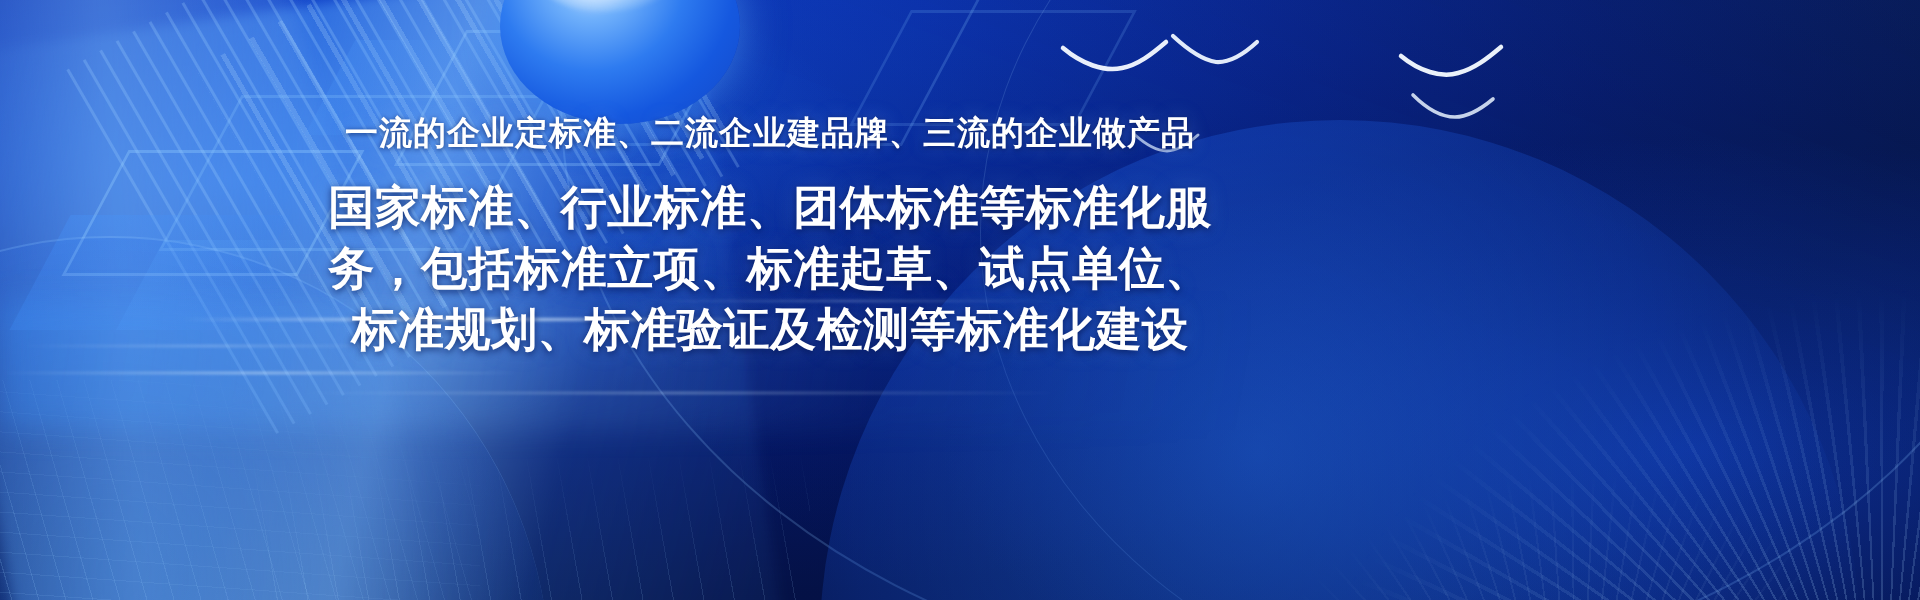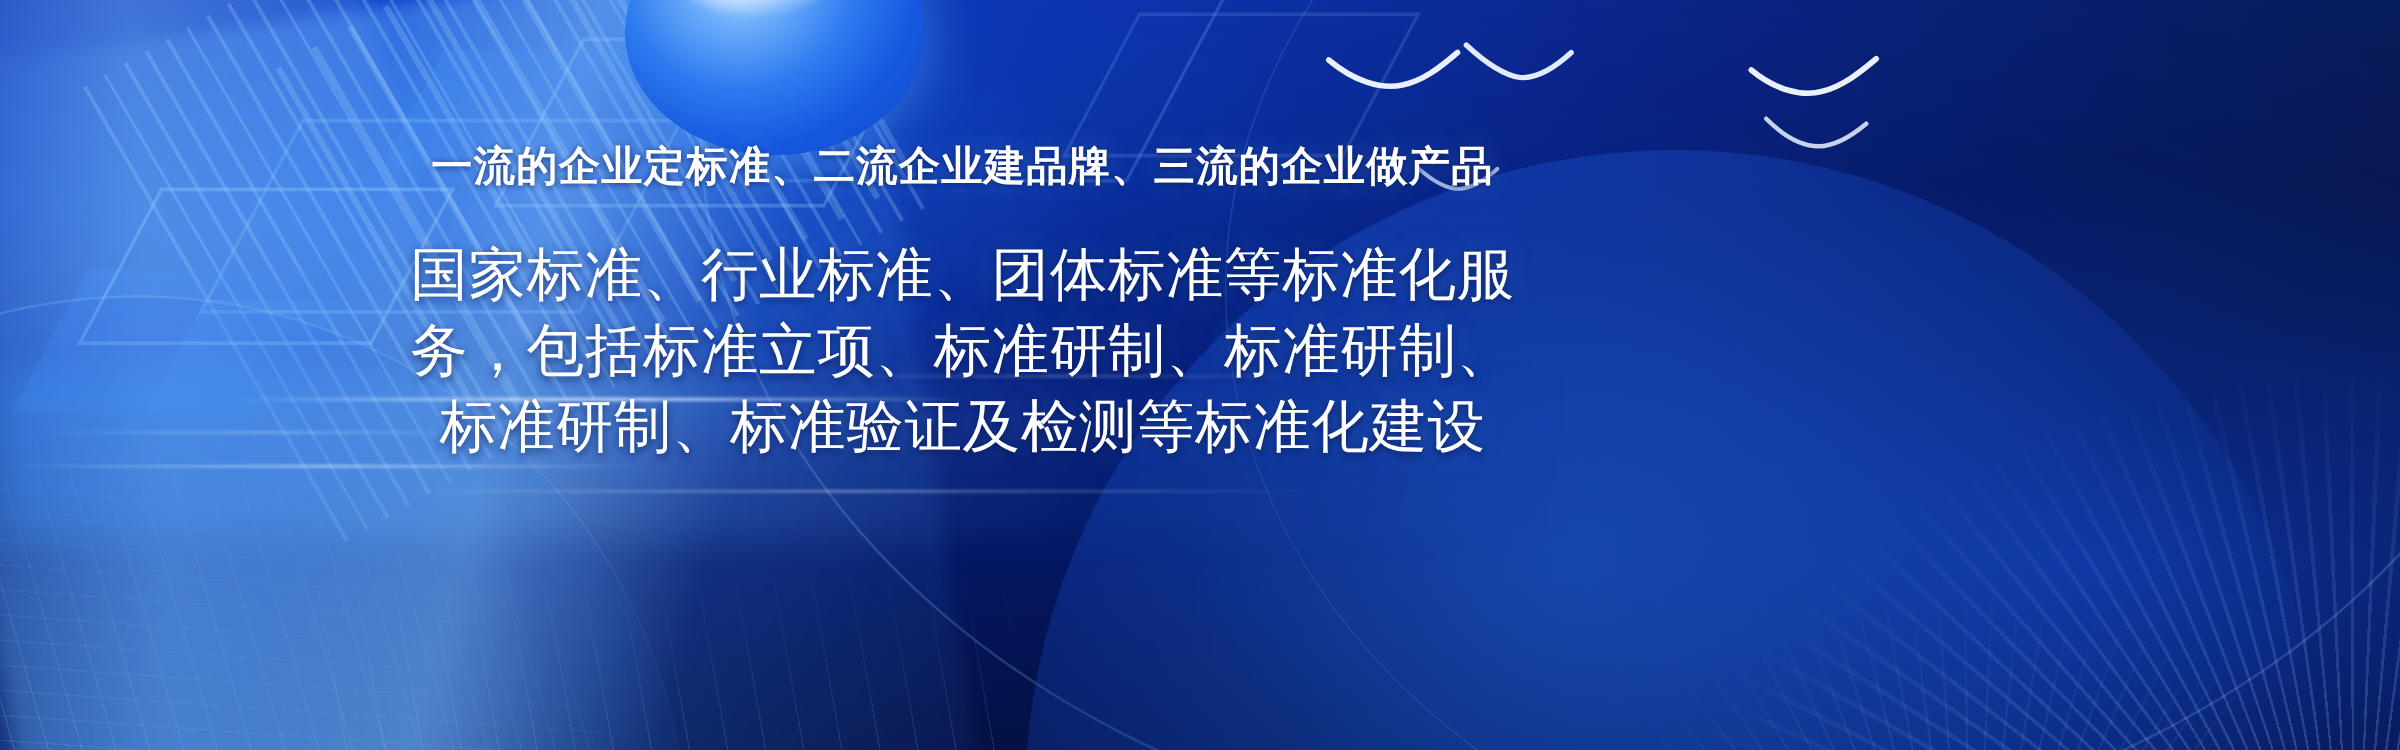--- a/index.html
+++ b/index.html
@@ -230,25 +230,25 @@
     color: #ffffff;
     font-size: 33px;
     font-weight: 700;
     letter-spacing: 1px;
     line-height: 1.25;
     text-align: center;
     white-space: nowrap;
     text-shadow: 0 1px 5px rgba(0,20,80,0.75), 0 0 18px rgba(120,180,255,0.35);
   }
   .subhead {
-    margin-top: 36px;
+    margin-top: 24px;
     width: 1020px;
     color: #ffffff;
     font-size: 46px;
-    font-weight: 400;
+    font-weight: 700;
     line-height: 1.32;
     text-align: justify;
     text-align-last: center;
     letter-spacing: 0.5px;
     text-shadow: 0 2px 7px rgba(0,18,78,0.78), 0 0 22px rgba(120,180,255,0.28);
   }
   .subhead .ln { display: block; white-space: nowrap; }
   .subhead .ln.last { text-align: center; }
 </style>
 </head>
@@ -319,18 +319,18 @@
       <path d="M2 4 C13 14, 25 21, 35 21 C46 21, 57 13, 66 5" stroke="#dcecff" stroke-width="3" stroke-linecap="round" fill="none" opacity="0.72"></path>
     </svg>
   </div>
 
   <div class="content">
 
     <div class="headline">一流的企业定标准、二流企业建品牌、三流的企业做产品</div>
 
     <div class="subhead">
       <span class="ln">国家标准、行业标准、团体标准等标准化服</span>
-      <span class="ln">务，包括标准立项、标准研制、标准研制、</span>
-      <span class="ln last">标准研制、标准验证及检测等标准化建设</span>
+      <span class="ln">务，包括标准立项、标准起草、试点单位、</span>
+      <span class="ln last">标准规划、标准验证及检测等标准化建设</span>
     </div>
 
   </div>
 </div>
 
 </body></html>

